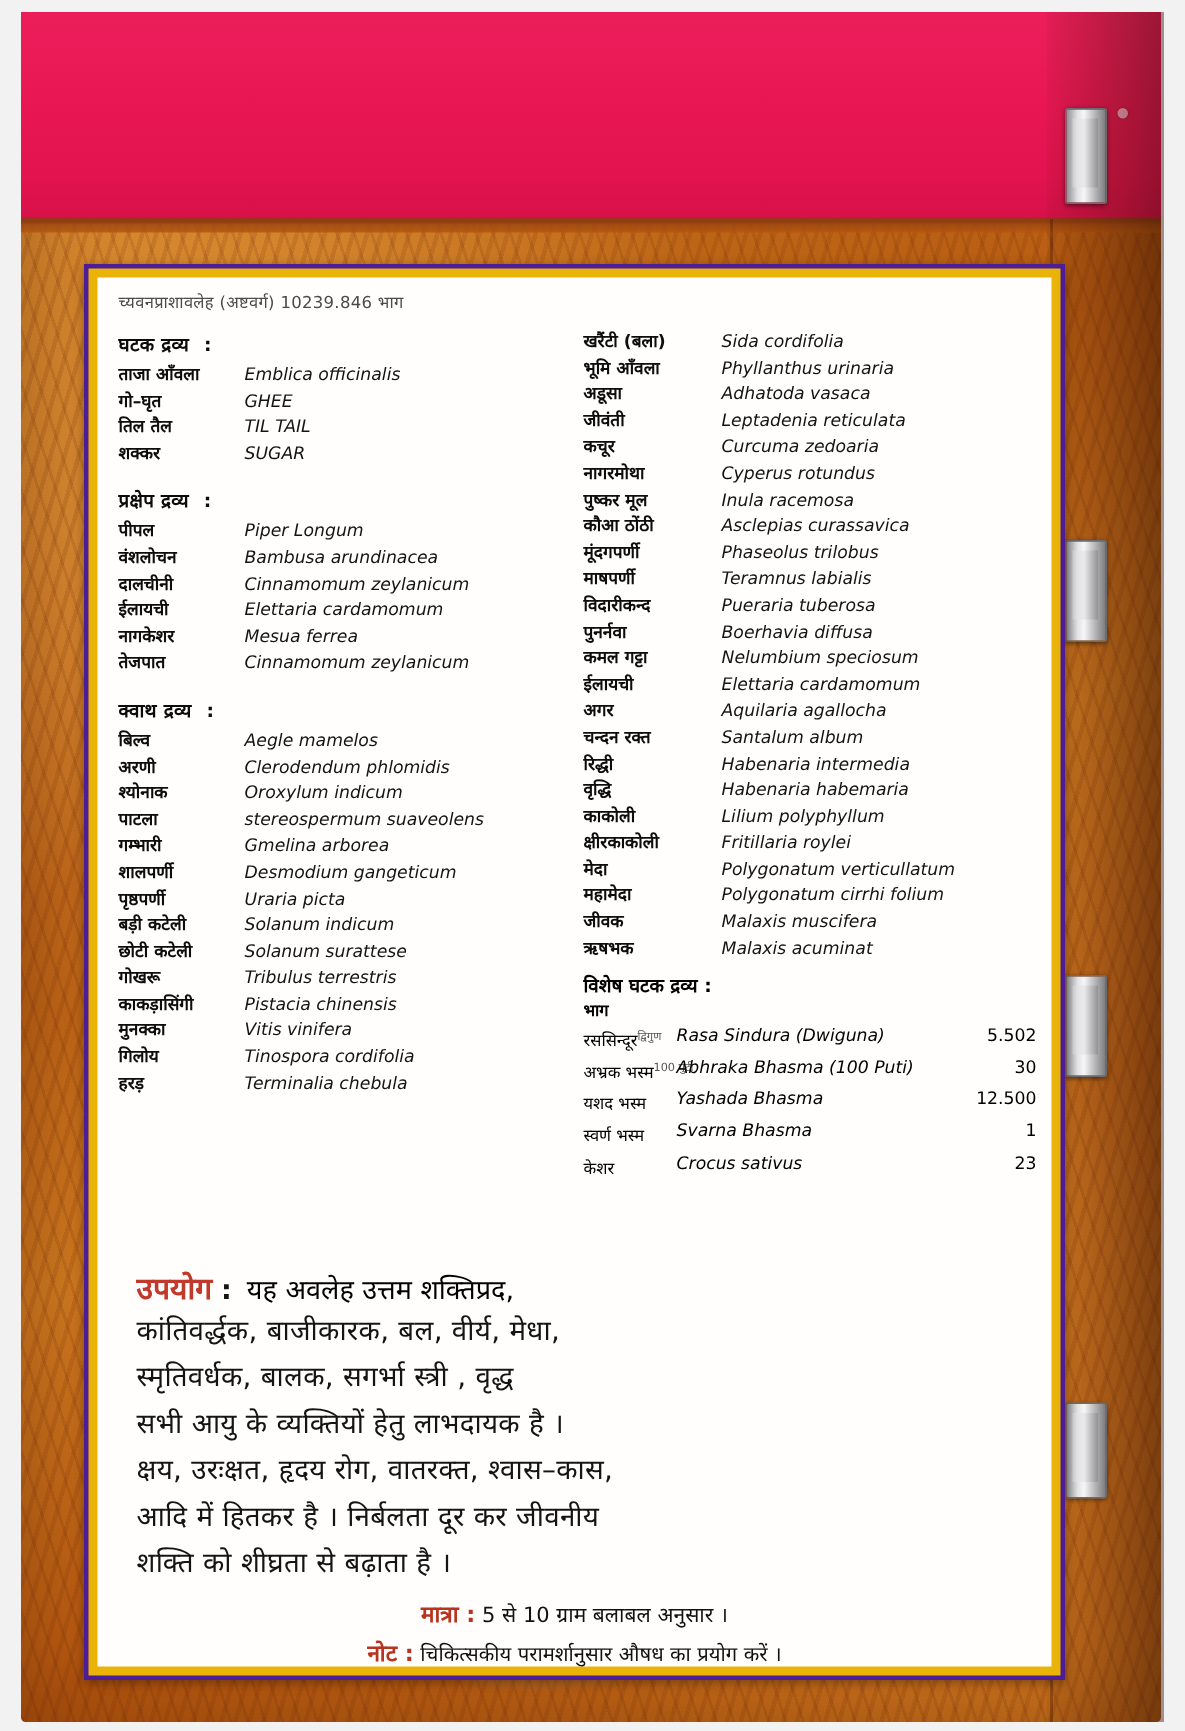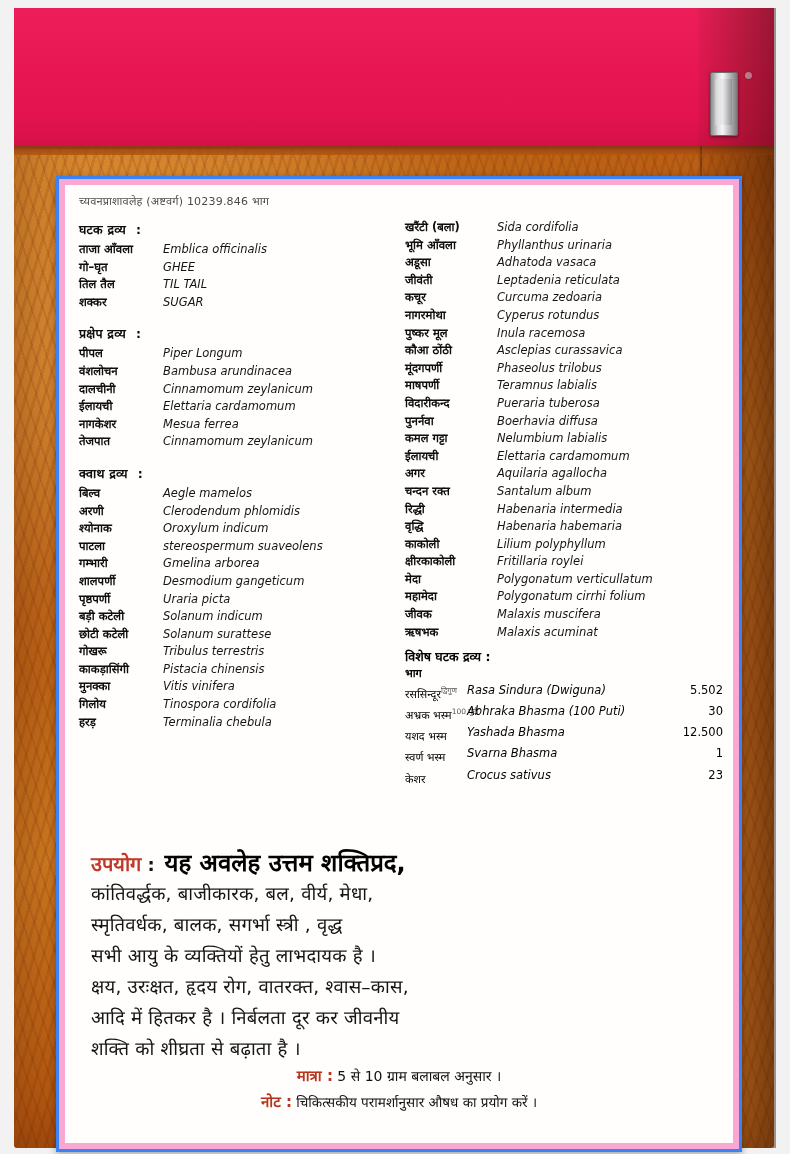--- a/index.html
+++ b/index.html
@@ -94,24 +94,24 @@
   .staple-1 { top: 72px;  height: 62px; }
   .staple-2 { top: 360px; height: 66px; }
   .staple-3 { top: 650px; height: 66px; }
   .staple-4 { top: 935px; height: 62px; }
 
   
   .label {
     position: absolute;
     left: 56px; top: 176px;
     width: 648px; height: 938px;
-    background: #f9a8d4;
-    border: 3px solid #3b82f6;
+    background: #eab308;
+    border: 3px solid #4c1d95;
     box-shadow: 0 2px 7px rgba(0,0,0,.35);
-    padding: 16px;
+    padding: 0;
     overflow: hidden;
   }
   .label-inner {
     position: absolute;
     left: 6px; top: 6px; right: 6px; bottom: 6px;
     background: #fffefc;
   }
 
   .heading-line {
     position: absolute;
@@ -205,21 +205,21 @@
   .usage-body {
     font-size: 18.5px;
     line-height: 31px;
     color: #141414;
     letter-spacing: .2px;
   }
   .usage-first {
     display: flex;
     align-items: baseline;
   }
-  .usage-first .txt { font-size: 24px; font-weight: bold; }
+  .usage-first .txt { font-size: 18px; }
 
   .dose {
     position: absolute;
     left: 0; top: 880px;
     width: 100%;
     text-align: center;
     font-size: 14px;
     color: #111;
   }
   .dose b { color: #b8341f; font-size: 15px; }
@@ -429,21 +429,21 @@
             <div class="row">
                 <span class="hi">विदारीकन्द</span>
                 <span class="en">Pueraria tuberosa</span>
               </div>
             <div class="row">
                 <span class="hi">पुनर्नवा</span>
                 <span class="en">Boerhavia diffusa</span>
               </div>
             <div class="row">
                 <span class="hi">कमल गट्टा</span>
-                <span class="en">Nelumbium labialis</span>
+                <span class="en">Nelumbium speciosum</span>
               </div>
             <div class="row">
                 <span class="hi">ईलायची</span>
                 <span class="en">Elettaria cardamomum</span>
               </div>
             <div class="row">
                 <span class="hi">अगर</span>
                 <span class="en">Aquilaria agallocha</span>
               </div>
             <div class="row">

